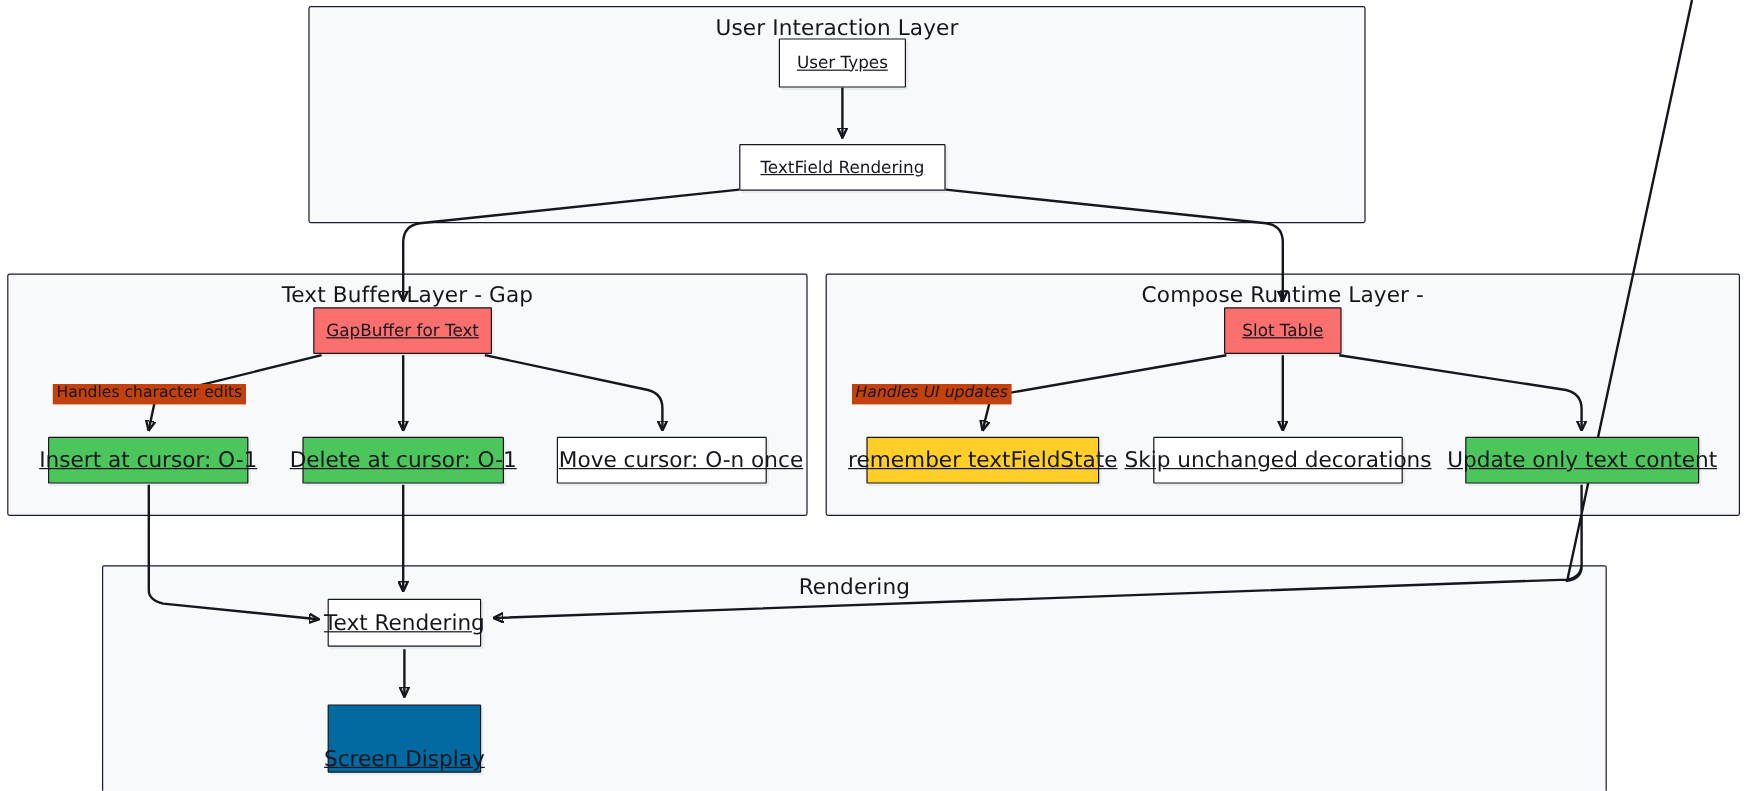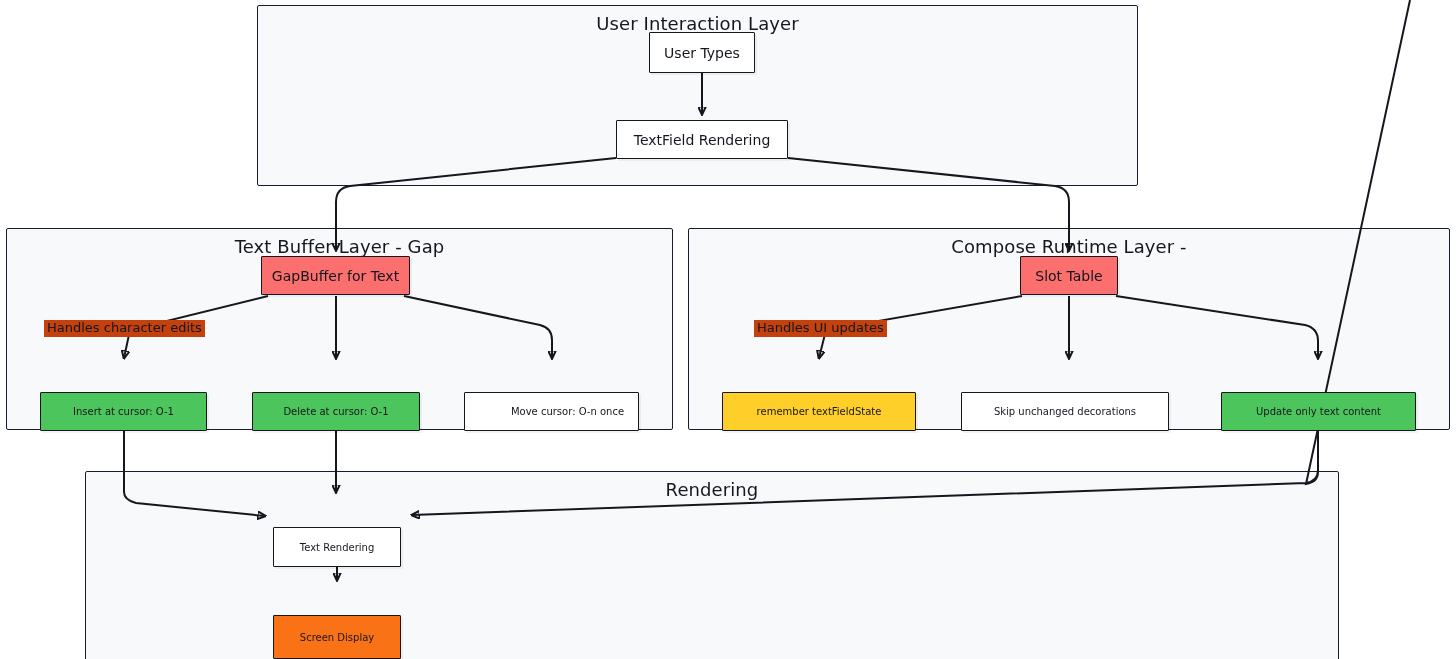--- a/index.html
+++ b/index.html
@@ -43,22 +43,23 @@
     align-items: center;
     justify-content: center;
     border: 1.7px solid #16161f;
     background: #ffffff;
     color: #16161f;
     font-size: 14px;
     border-radius: 1px;
     box-shadow: 2px 2px 0 rgba(0,0,0,0.05);
     white-space: nowrap;
     padding: 0 6px;
+    text-decoration: underline;
   }
-  .node.small { font-size: 10px; margin-top: 28px; }
+  .node.small { font-size: 18px; }
   
   .edge-label {
     position: absolute;
     background: #c2410c;
     color: #16161f;
     font-size: 13px;
     padding: 1px 3px;
     white-space: nowrap;
     line-height: 1.15;
   }
@@ -163,25 +164,25 @@
   </div>
 
   <div class="node small" style="left:1221px; top:364px; width:195px; height:39px; background:#4cc65c;">
     <span>Update only text content</span>
   </div>
 
   <div class="node small" style="left:273px; top:499px; width:128px; height:40px; background:#ffffff;">
     <span>Text Rendering</span>
   </div>
 
-  <div class="node small" style="left:273px; top:587px; width:128px; height:44px; background:#f97316;">
+  <div class="node small" style="left:273px; top:587px; width:128px; height:57px; background:#0369a1;align-items:flex-end;">
     <span>Screen Display</span>
   </div>
 
   <div class="edge-label" style="left:44px; top:320px;">
     <span>Handles character edits</span>
   </div>
 
-  <div class="edge-label" style="left:754px; top:320px;">
+  <div class="edge-label" style="left:710px; top:320px;font-style:italic;">
     <span>Handles UI updates</span>
   </div>
 
 </div>
 
 </body></html>

